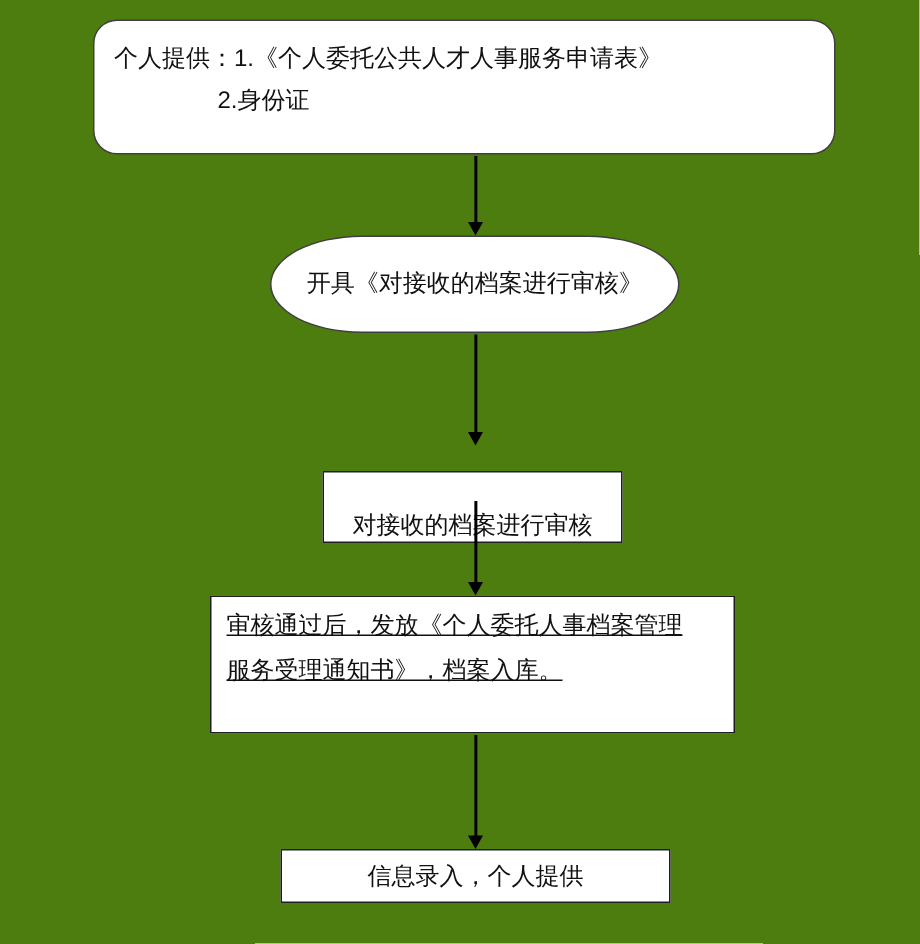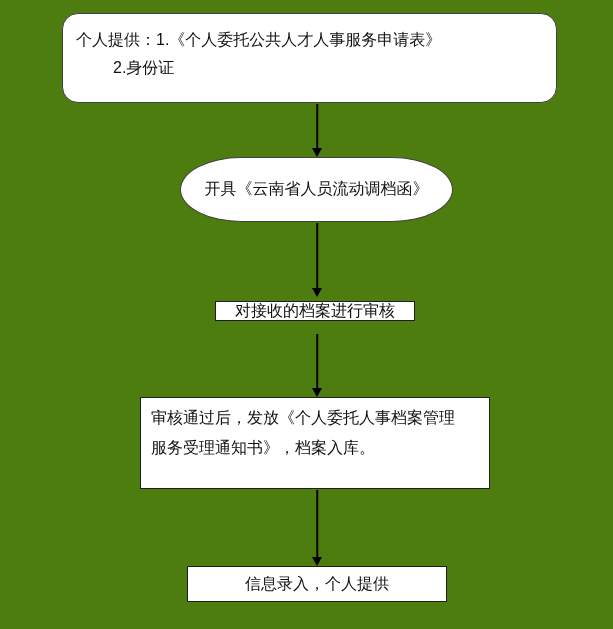--- a/index.html
+++ b/index.html
@@ -26,53 +26,54 @@
     left: 62px;
     top: 13px;
     width: 495px;
     height: 90px;
     border: 1.5px solid #3f3f3f;
     border-radius: 16px;
     padding: 12px 12px 0 13px;
     line-height: 28px;
   }
   .node-start .line2 {
-    margin-left: 37px;
+    margin-left: 69px;
   }
   .node-ellipse {
     left: 180px;
     top: 157px;
     width: 273px;
     height: 65px;
     border: 1.5px solid #3f3f3f;
     border-radius: 62px / 33px;
     display: flex;
     align-items: center;
     justify-content: center;
     text-align: center;
   }
   .node-review {
     left: 215px;
-    top: 301px;
+    top: 314px;
     width: 200px;
-    height: 20px;
+    height: 48px;
     border: 1.5px solid #1f1f1f;
     display: flex;
-    align-items: center;
+    align-items: flex-end;
     justify-content: center;
     text-align: center;
   }
   .node-notify {
     left: 140px;
     top: 397px;
     width: 350px;
     height: 92px;
     border: 1.5px solid #1f1f1f;
     padding: 5px 10px 0 10px;
     line-height: 30px;
+    text-decoration: underline;
   }
   .node-archive {
     left: 187px;
     top: 566px;
     width: 260px;
     height: 36px;
     border: 1.5px solid #1f1f1f;
     display: flex;
     align-items: center;
     justify-content: center;
@@ -117,21 +118,21 @@
     <div class="line1">个人提供：1.《个人委托公共人才人事服务申请表》</div>
     <div class="line2">2.身份证</div>
   </div>
 
   <div class="arrow arrow-1">
     <div class="shaft"></div>
     <div class="head"></div>
   </div>
 
   <div class="node node-ellipse">
-    <span>开具《云南省人员流动调档函》</span>
+    <span>开具《对接收的档案进行审核》</span>
   </div>
 
   <div class="arrow arrow-2">
     <div class="shaft"></div>
     <div class="head"></div>
   </div>
 
   <div class="node node-review">
     <span>对接收的档案进行审核</span>
   </div>

